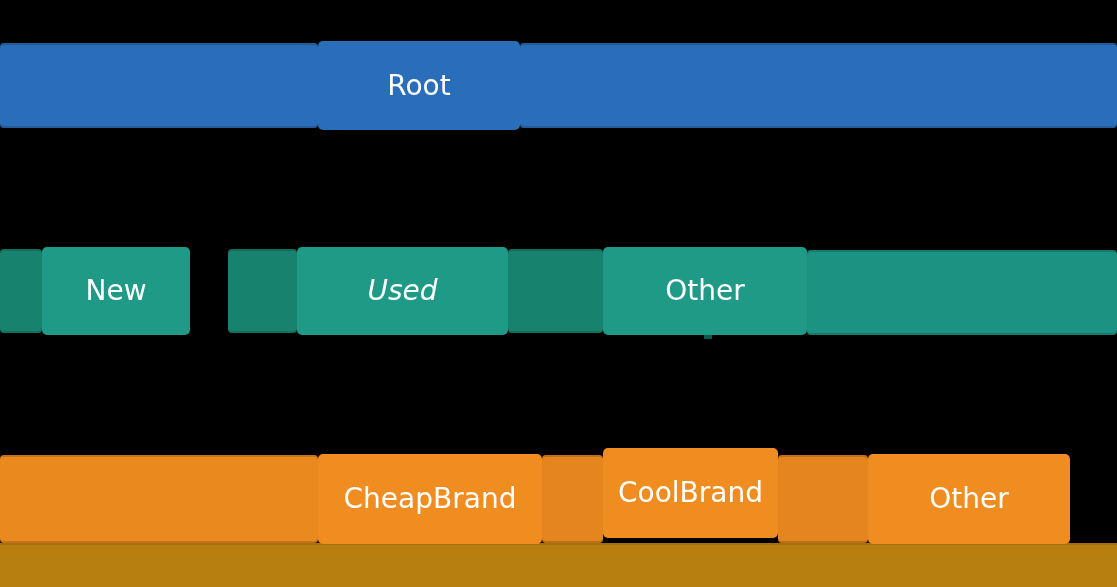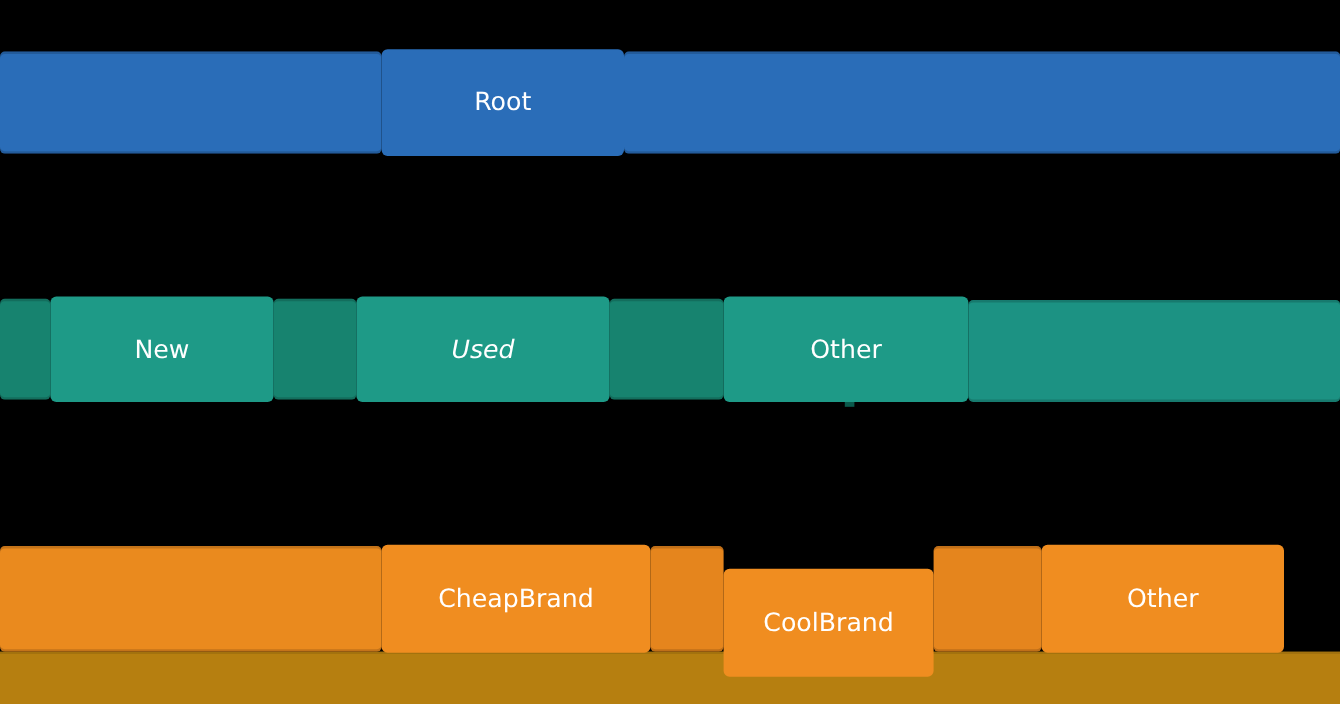--- a/index.html
+++ b/index.html
@@ -15,21 +15,21 @@
     overflow: hidden;
     font-family: "DejaVu Sans", "Liberation Sans", sans-serif;
   }
   .node {
     position: absolute;
     box-sizing: border-box;
     display: flex;
     align-items: center;
     justify-content: center;
     color: #ffffff;
-    font-size: 21px;
+    font-size: 28px;
     line-height: 1;
     border-radius: 4px;
   }
   .node.labeled {
     border-radius: 5px;
     z-index: 2;
   }
   .node.unlabeled {
     z-index: 1;
     box-shadow: inset 0 2px 0 rgba(0,0,0,0.16), inset 0 -2px 0 rgba(0,0,0,0.16);
@@ -51,38 +51,38 @@
 </head>
 <body>
 
 <div id="canvas">
     <div class="node unlabeled" style="left: 0px; top: 43px; width: 318px; height: 85px; background: rgb(42, 109, 184);"></div>
     <div class="node labeled" style="left: 318px; top: 41px; width: 202px; height: 89px; background: rgb(42, 109, 184);">
       <span class="node-label">Root</span>
     </div>
     <div class="node unlabeled" style="left: 520px; top: 43px; width: 597px; height: 85px; background: rgb(42, 109, 184);"></div>
     <div class="node unlabeled" style="left: 0px; top: 249px; width: 42px; height: 84px; background: rgb(23, 131, 111);"></div>
-    <div class="node labeled" style="left: 42px; top: 247px; width: 186px; height: 88px; background: rgb(30, 154, 135);">
+    <div class="node labeled" style="left: 42px; top: 247px; width: 148px; height: 88px; background: rgb(30, 154, 135);">
       <span class="node-label">New</span>
     </div>
     <div class="node unlabeled" style="left: 228px; top: 249px; width: 69px; height: 84px; background: rgb(23, 131, 111);"></div>
     <div class="node labeled" style="left: 297px; top: 247px; width: 211px; height: 88px; background: rgb(30, 154, 135); font-style: italic;">
       <span class="node-label">Used</span>
     </div>
     <div class="node unlabeled" style="left: 508px; top: 249px; width: 95px; height: 84px; background: rgb(23, 131, 111);"></div>
     <div class="node labeled" style="left: 603px; top: 247px; width: 204px; height: 88px; background: rgb(30, 154, 135);">
       <span class="node-label">Other</span>
     </div>
     <div class="node unlabeled" style="left: 807px; top: 250px; width: 310px; height: 85px; background: rgb(28, 146, 131);"></div>
     <div class="node unlabeled" style="left: 0px; top: 455px; width: 318px; height: 88px; background: rgb(234, 138, 30);"></div>
     <div class="node labeled" style="left: 318px; top: 454px; width: 224px; height: 90px; background: rgb(240, 141, 32);">
       <span class="node-label">CheapBrand</span>
     </div>
     <div class="node unlabeled" style="left: 542px; top: 455px; width: 61px; height: 88px; background: rgb(229, 133, 29);"></div>
-    <div class="node labeled" style="left: 603px; top: 474px; width: 175px; height: 90px; background: rgb(240, 141, 32); align-items: center;">
+    <div class="node labeled" style="left: 603px; top: 448px; width: 175px; height: 90px; background: rgb(240, 141, 32); align-items: center;">
       <span class="node-label">CoolBrand</span>
     </div>
     <div class="node unlabeled" style="left: 778px; top: 455px; width: 90px; height: 88px; background: rgb(229, 133, 29);"></div>
     <div class="node labeled" style="left: 868px; top: 454px; width: 202px; height: 90px; background: rgb(240, 141, 32);">
       <span class="node-label">Other</span>
     </div>
     <div class="node strip" style="left: 0px; top: 543px; width: 1117px; height: 44px; background: rgb(182, 127, 16);"></div>
     <div class="stub" style="left: 704px; top: 335px; width: 8px; height: 4px; background: rgb(10, 90, 76);"></div>
   </div>
 

